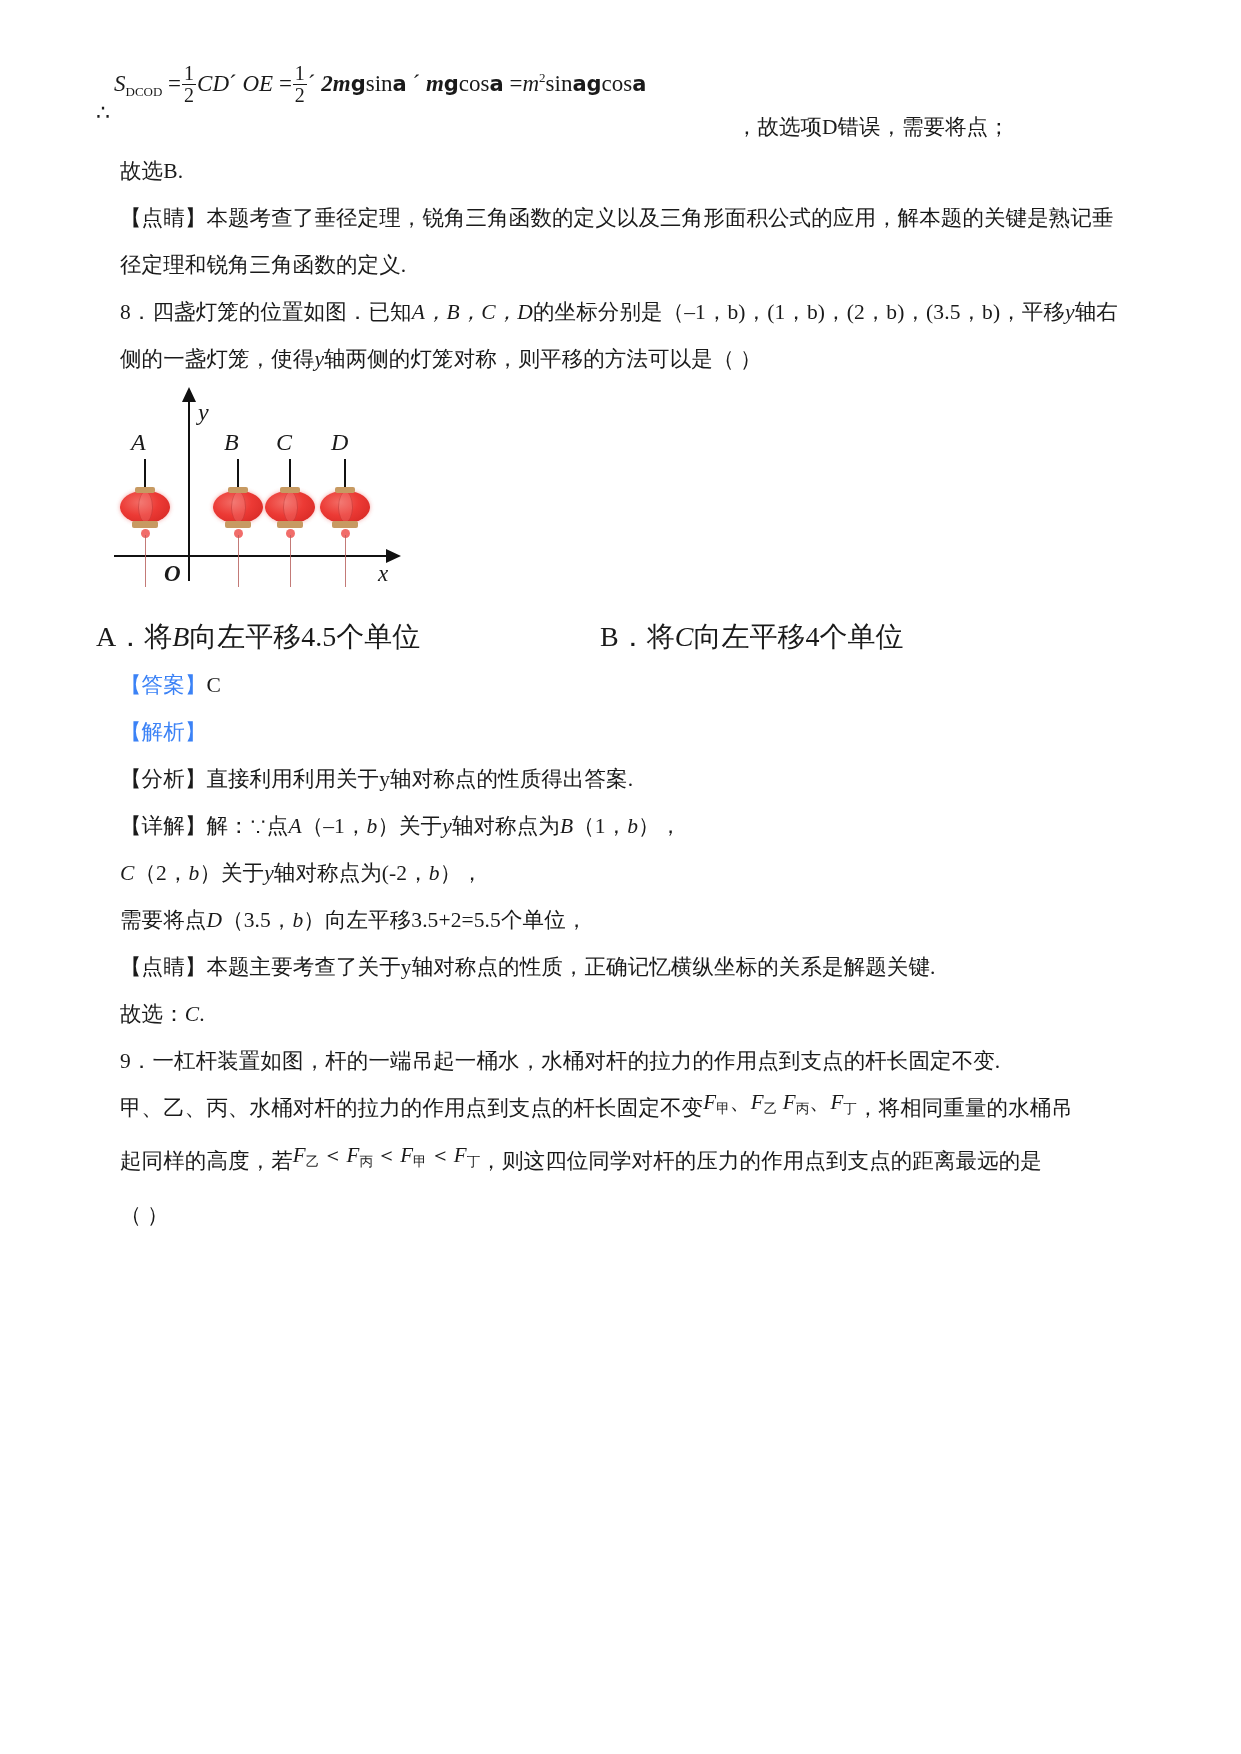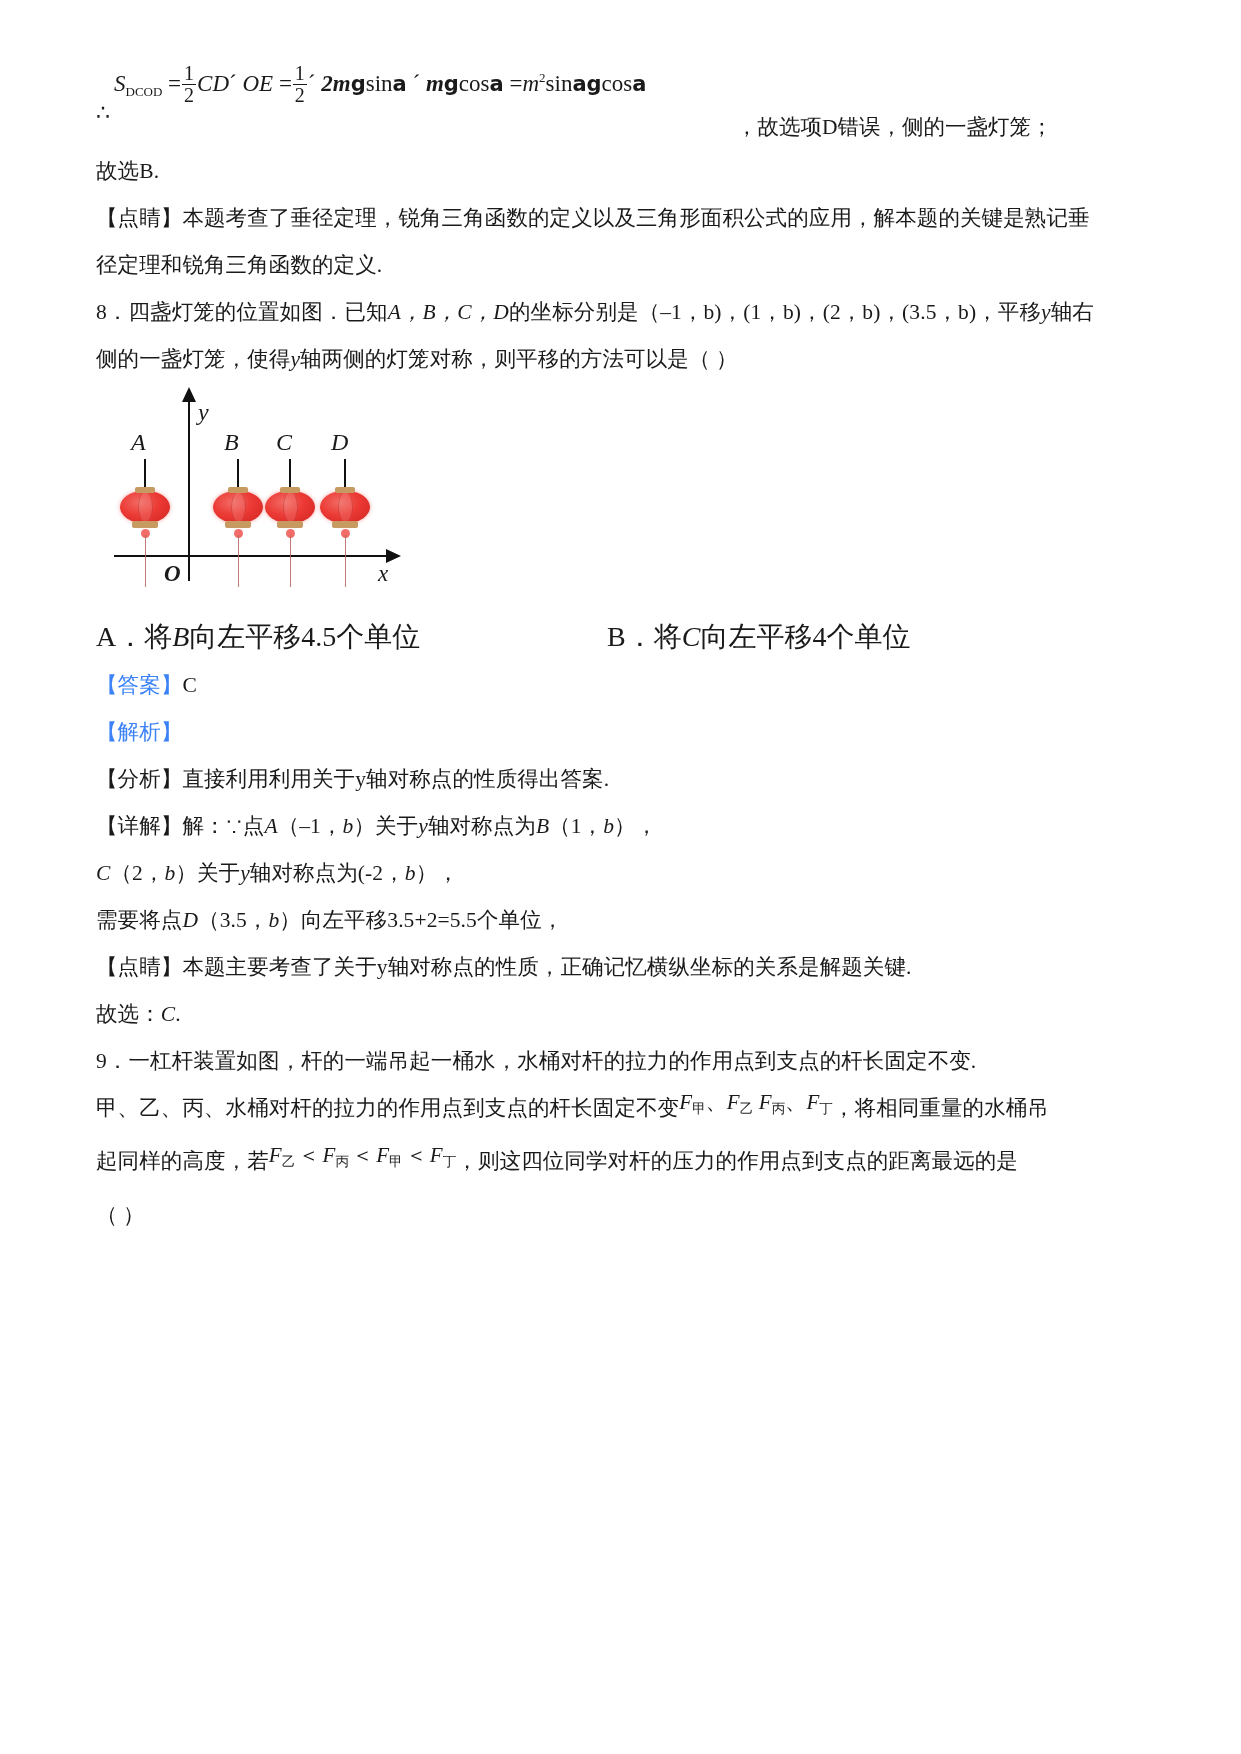--- a/index.html
+++ b/index.html
@@ -28,20 +28,21 @@
     top: 60px;
     width: 1060px;
   }
 
   
   .line {
     font-size: 21.5px;
     line-height: 47px;
     letter-spacing: 0.1px;
     white-space: nowrap;
+    margin-left: 24px;
   }
   i, .it { font-style: italic; font-family: "Liberation Serif", serif; }
   .blue { color: #3b82f6; }
 
   
   .formula-row {
     position: relative;
     height: 88px;
   }
   .formula {
@@ -217,21 +218,21 @@
   .options {
     position: relative;
     width: 1060px;
   }
   .opt-row {
     display: flex;
     line-height: 50px;
     font-size: 28px;
   }
   .opt-col { width: 500px; }
-  .opt-col.right { margin-left: 11px; }
+  .opt-col.right { margin-left: 4px; }
 
   
   .ital-F {
     font-style: italic;
     font-family: "Liberation Serif", serif;
     font-size: 21px;
   }
   .fsub {
     font-size: 13.5px;
     vertical-align: -0.32em;
@@ -257,21 +258,21 @@
       <span class="formula">
         <i>S</i><span class="sub">DCOD</span>
         <span>=</span><span class="frac"><span class="num">1</span><span class="den">2</span></span><i>CD</i><span>´</span>
         <i>OE</i>
         <span>=</span><span class="frac"><span class="num">1</span><span class="den">2</span></span><span>´</span>
         <b><i>2m</i></b><span class="bold-g">g</span><span>sin</span><span class="bold-alpha">a</span>
         <span>´</span>
         <b><i>m</i></b><span class="bold-g">g</span><span>cos</span><span class="bold-alpha">a</span>
         <span>=</span><i>m</i><span class="supsm">2</span><span>sin</span><span class="bold-alpha">a</span><span class="bold-g">g</span><span>cos</span><span class="bold-alpha">a</span>
       </span>
-      <span class="tail-after-formula">，故选项D错误，侧的一盏灯笼；</span>
+      <span class="tail-after-formula">，故选项D错误，需要将点；</span>
     </div>
 
     <div class="line">故选B.</div>
 
     <div class="line">【点睛】本题考查了垂径定理，锐角三角函数的定义以及三角形面积公式的应用，解本题的关键是熟记垂</div>
     <div class="line">径定理和锐角三角函数的定义.</div>
 
     <div class="line"><span>8．四盏灯笼的位置如图．已知</span><i>A，B，C，D</i><span>的坐标分别是（–1，b)，(1，b)，(2，b)，(3.5，b)，平移</span><i>y</i><span>轴右</span></div>
     <div class="line"><span>侧的一盏灯笼，使得</span><i>y</i><span>轴两侧的灯笼对称，则平移的方法可以是（      ）</span></div>
 

